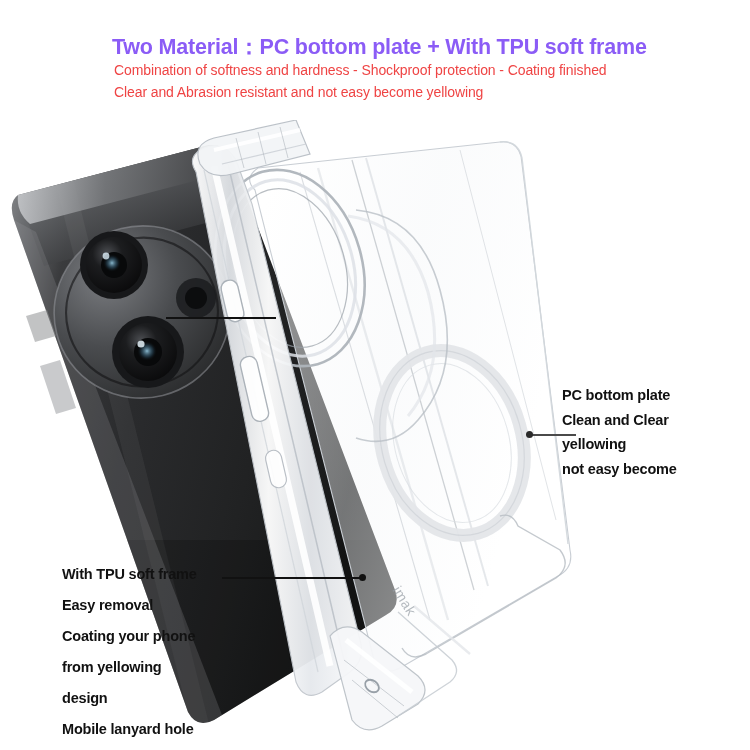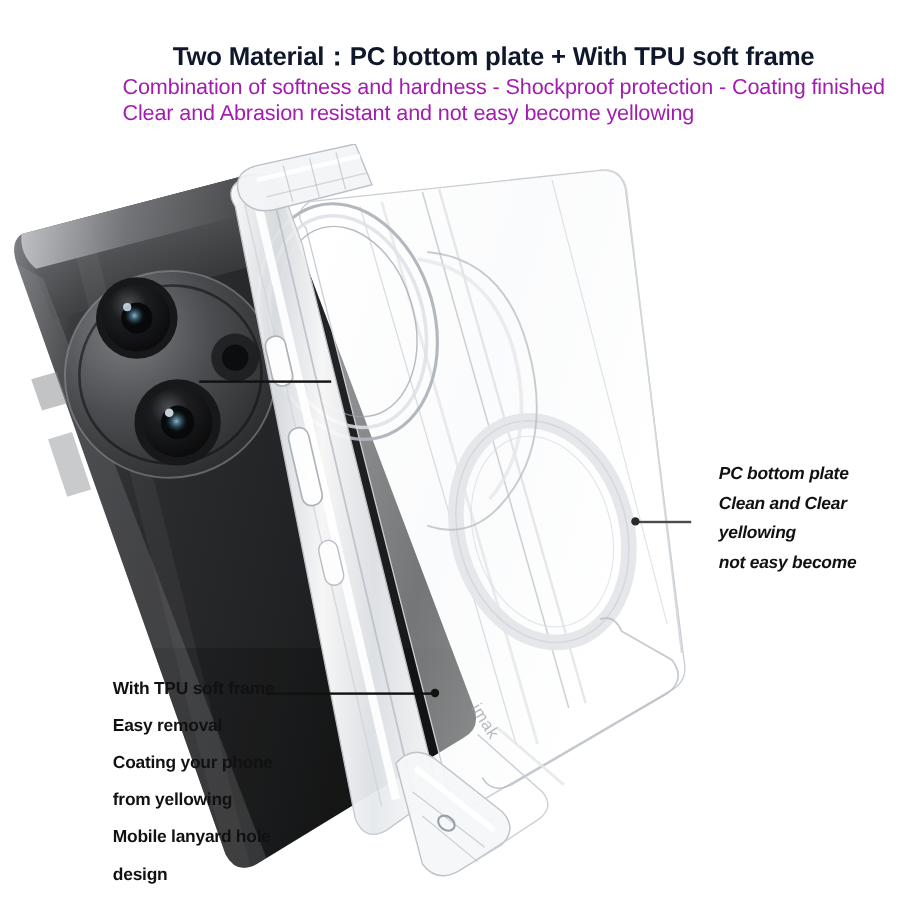--- a/index.html
+++ b/index.html
@@ -13,44 +13,44 @@
   }
   #page {
     position: relative;
     width: 750px; height: 750px;
     background: #ffffff;
   }
 
   
   .hdr-title {
     position: absolute; left: 112px; top: 32px;
-    font-size: 21.5px; font-weight: bold; color: #0f172a;
-    letter-spacing: -0.2px; white-space: nowrap; margin-left: 32px;
+    font-size: 21.5px; font-weight: bold; color: #8b5cf6;
+    letter-spacing: -0.2px; white-space: nowrap;
   }
   .hdr-sub {
-    position: absolute; left: 102px;
-    font-size: 18px; font-weight: normal; color: #a21caf;
+    position: absolute; left: 114px;
+    font-size: 14px; font-weight: normal; color: #ef4444;
     white-space: nowrap; letter-spacing: -0.1px;
   }
   .hdr-sub.l1 { top: 62px; }
   .hdr-sub.l2 { top: 84px; }
 
   
   .callout { position: absolute; }
   .callout .ln {
     font-size: 14.5px; font-weight: bold; color: #111111;
     white-space: nowrap; letter-spacing: -0.2px;
   }
   #callout-button { left: 82px; top: 300px; }
   #callout-button .ln { line-height: 23px; }
 
-  #callout-pc { left: 599px; top: 383px; font-style: italic; }
+  #callout-pc { left: 562px; top: 383px; }
   #callout-pc .ln { line-height: 24.5px; }
 
-  #callout-tpu { left: 62px; top: 559px; margin-left: 32px; }
+  #callout-tpu { left: 62px; top: 559px; }
   #callout-tpu .ln { line-height: 31px; }
 
   
   .leader { position: absolute; background: #111111; }
   #leader-button { left: 166px; top: 317px; width: 110px; height: 2px; }
   #leader-pc     { left: 531px; top: 434px; width: 45px;  height: 2px; background:#4a4a4a; }
   #leader-tpu    { left: 222px; top: 577px; width: 142px; height: 1.6px; }
   .dot {
     position: absolute; width: 7px; height: 7px;
     background: #111111; border-radius: 50%;
@@ -286,19 +286,19 @@
     <div class="ln">not easy become</div>
   </div>
   <div class="leader" id="leader-pc"></div>
   <div class="dot" id="dot-pc"></div>
 
   <div class="callout" id="callout-tpu">
     <div class="ln">With TPU soft frame</div>
     <div class="ln">Easy removal</div>
     <div class="ln">Coating your phone</div>
     <div class="ln">from yellowing</div>
+    <div class="ln">design</div>
     <div class="ln">Mobile lanyard hole</div>
-    <div class="ln">design</div>
   </div>
   <div class="leader" id="leader-tpu"></div>
   <div class="dot" id="dot-tpu"></div>
 
 </div>
 
 </body></html>

